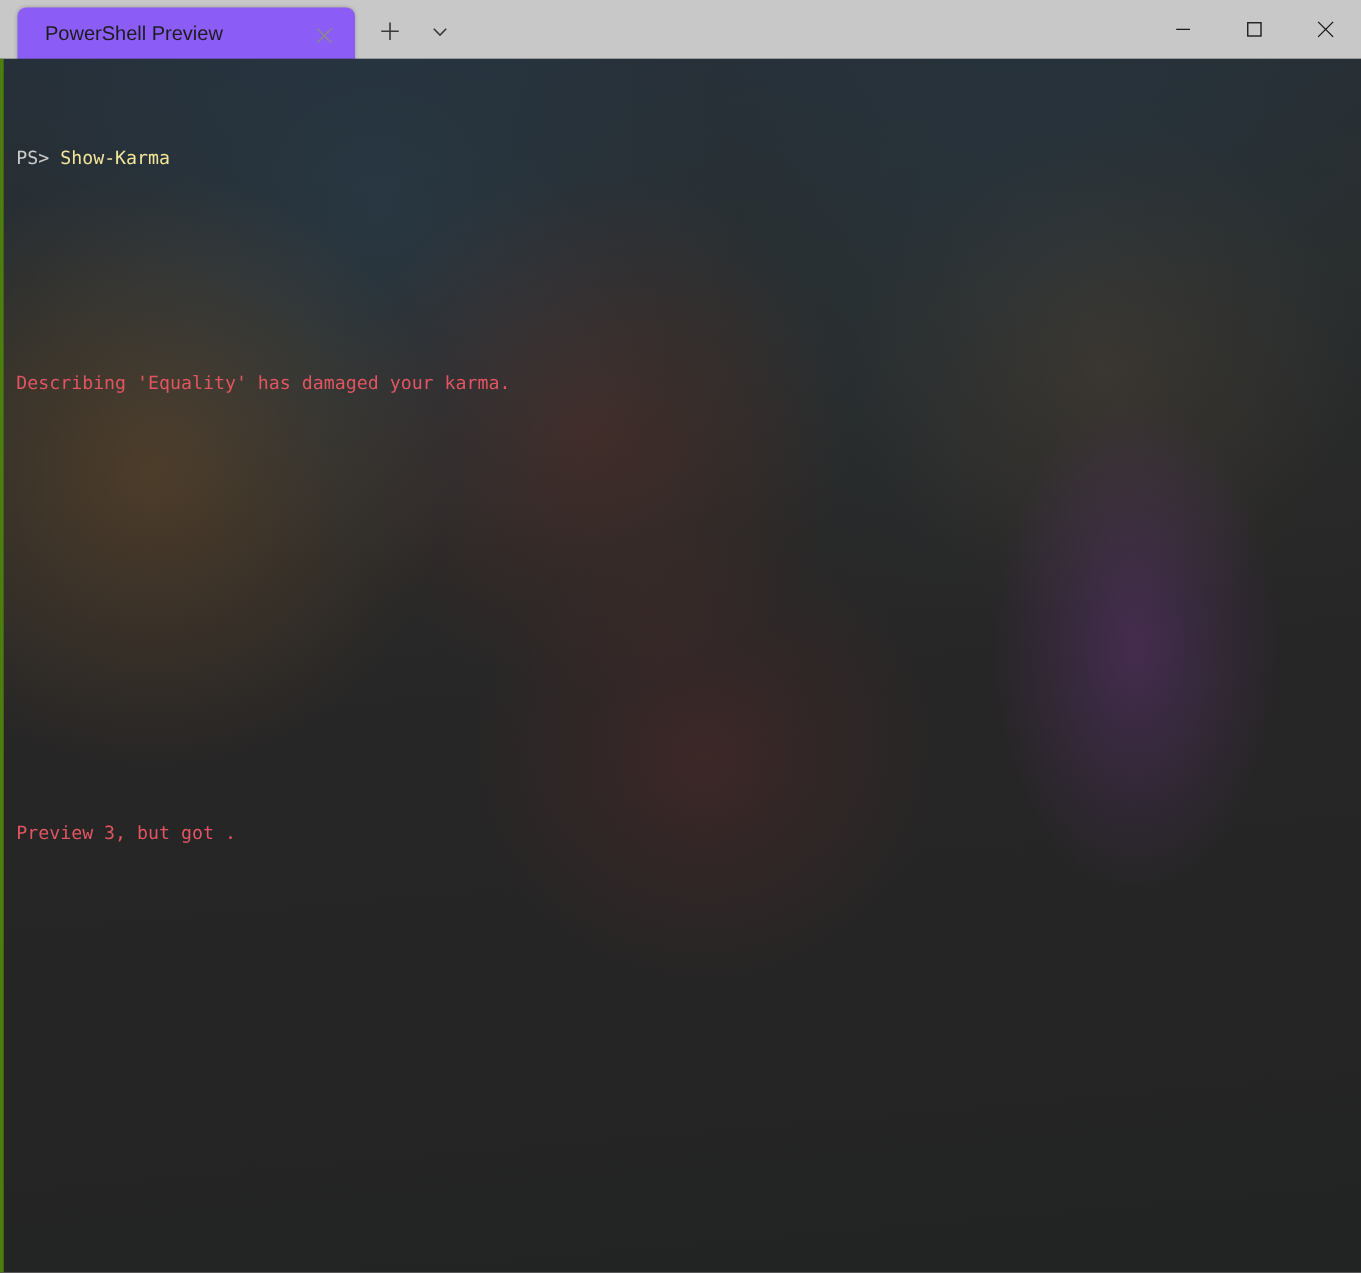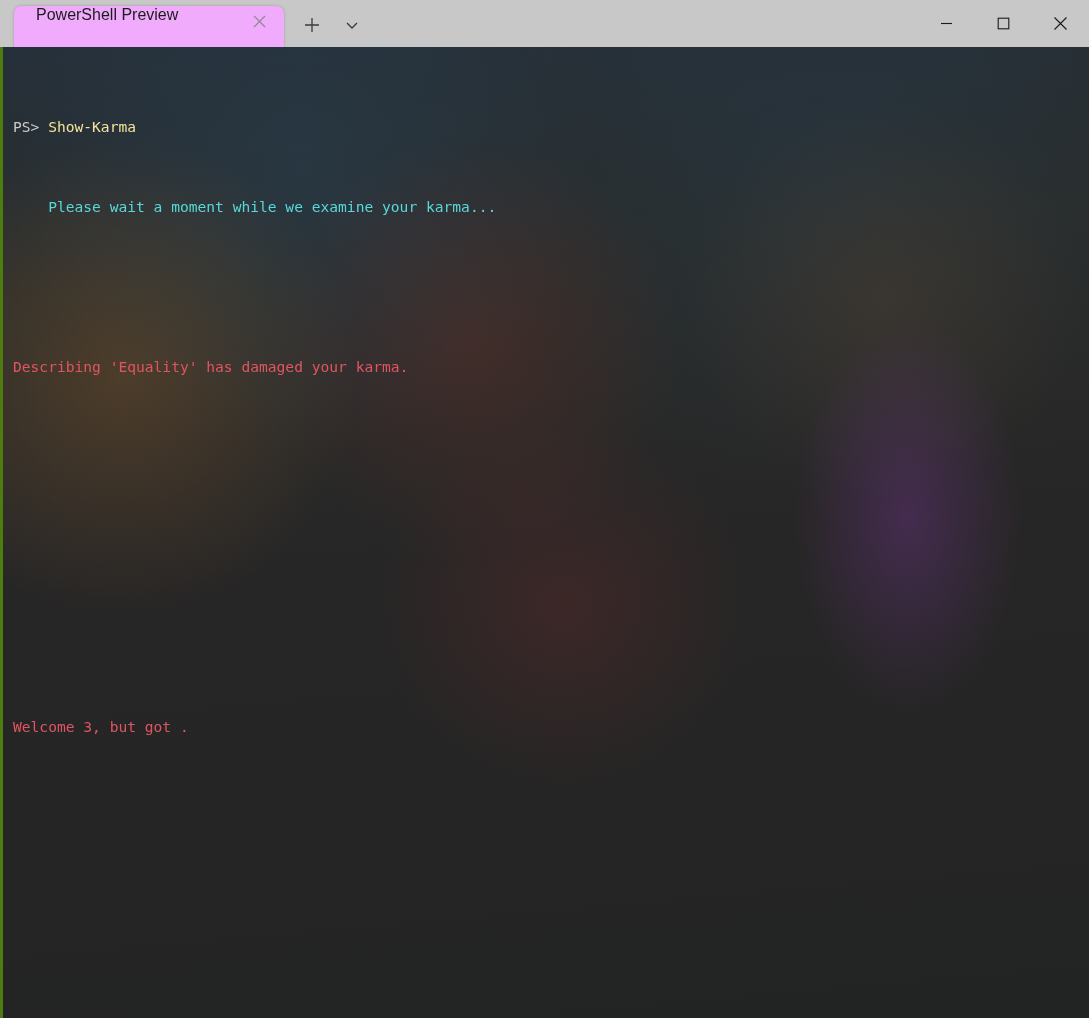--- a/index.html
+++ b/index.html
@@ -38,23 +38,24 @@
     align-items: flex-end;
     height: 50px;
     padding-left: 14px;
   }
 
   .tab {
     position: relative;
     height: 44px;
     min-width: 270px;
     margin-top: 6px;
-    background: #f0abfc;
+    background: #8b5cf6;
     border-radius: 7px 7px 0 0;
     display: flex;
+    align-items: center;
     padding: 0 10px 0 22px;
     box-sizing: border-box;
     box-shadow: 0 0 3px rgba(0,0,0,0.22);
   }
   .tab-title {
     flex: 1;
     font-family: "Liberation Sans", sans-serif;
     font-size: 16px;
     color: #1c1c1c;
     white-space: nowrap;
@@ -211,35 +212,34 @@
         </span>
       </div>
     </div>
   </div>
 
   <div id="terminal-wrap">
     <div id="terminal">
 
       <div class="line"><span class="c-prompt">PS&gt;</span><span class="c-prompt"> </span><span class="c-cmd">Show-Karma</span></div>
 
-      <div class="line c-cyan">    Please wait a moment while we examine your karma...</div>
 
       <div class="blank"></div>
 
       <div class="line c-red">Describing 'Equality' has damaged your karma.</div>
 
       <div class="blank"></div>
 
 
       <div class="blank"></div>
 
 
       <div class="blank"></div>
 
-      <div class="line c-red">Welcome 3, but got .</div>
+      <div class="line c-red">Preview 3, but got .</div>
 
       <div class="blank"></div>
 
       
 
       
 
       
       
       

